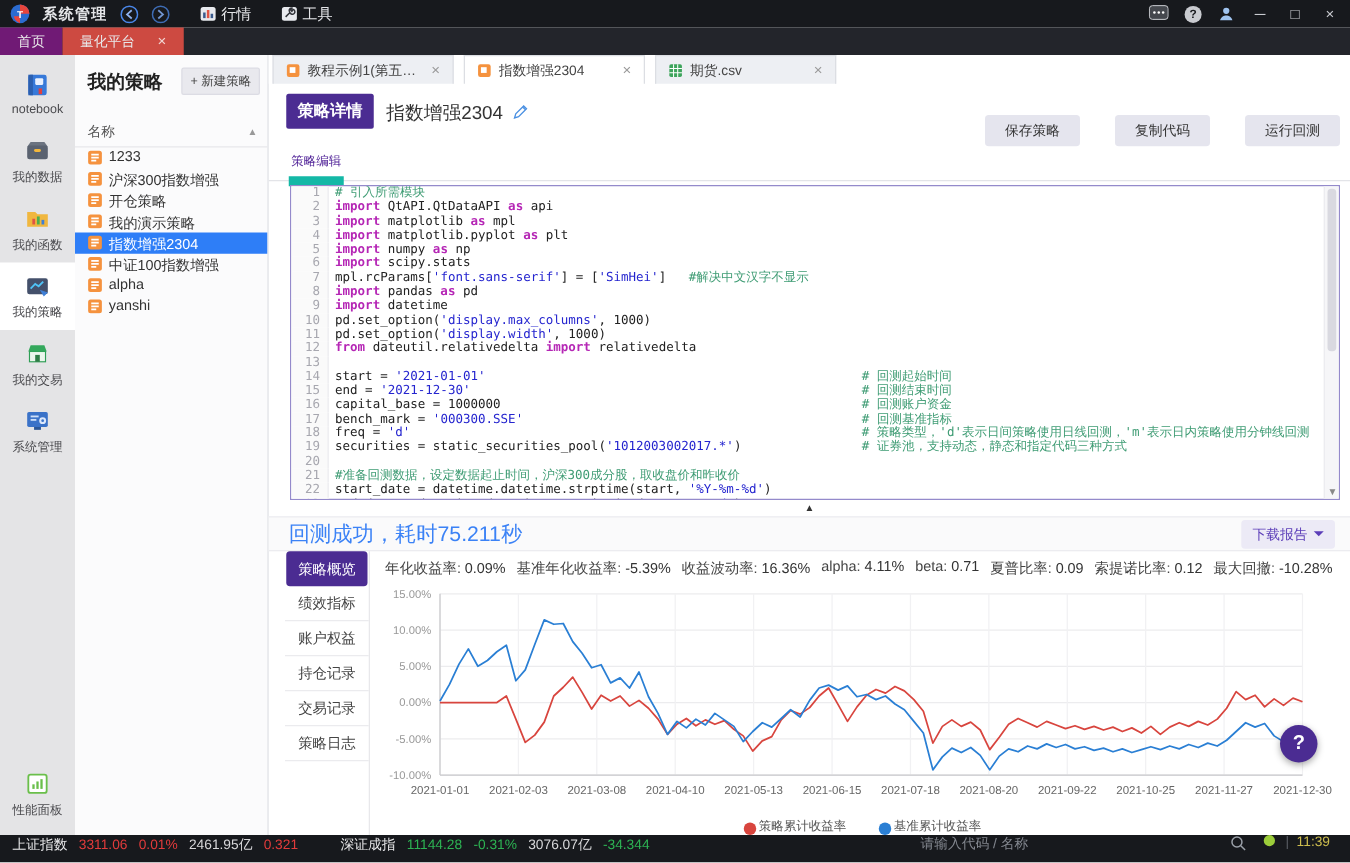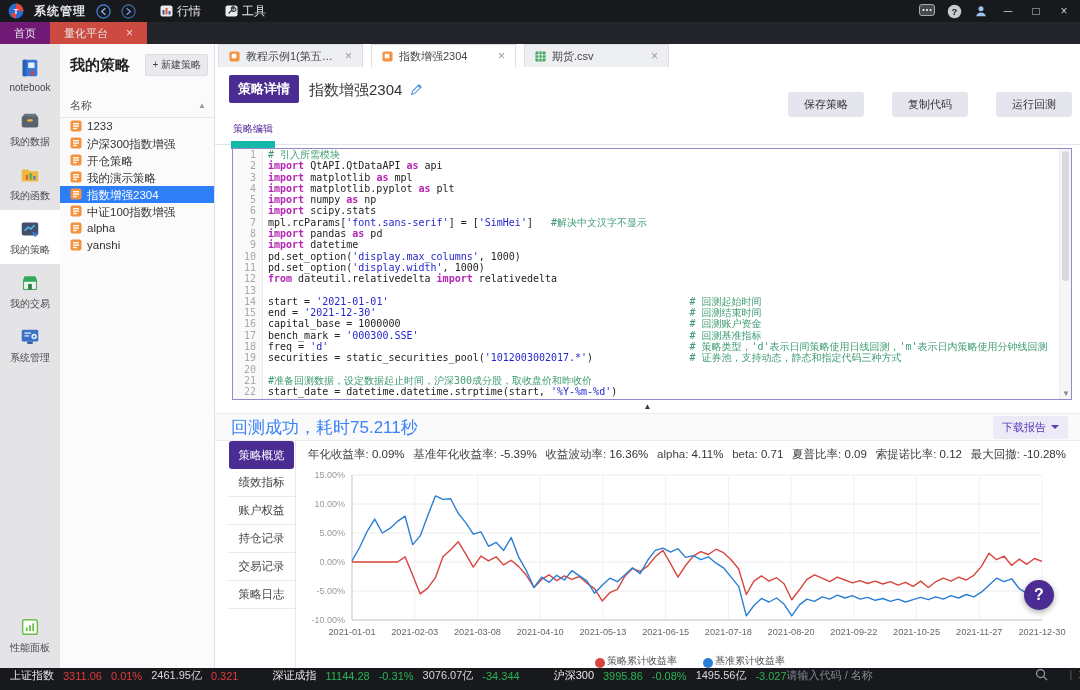--- a/index.html
+++ b/index.html
@@ -491,27 +491,20 @@
           <span class="sb-vol">2461.95亿</span>
           <span class="up">0.321</span>
         </div>
         <div class="sb-group">
           <span class="sb-name">深证成指</span>
           <span class="down">11144.28</span>
           <span class="down">-0.31%</span>
           <span class="sb-vol">3076.07亿</span>
           <span class="down">-34.344</span>
         </div>
-        <div class="sb-group">
-          <span class="sb-name">沪深300</span>
-          <span class="down">3995.86</span>
-          <span class="down">-0.08%</span>
-          <span class="sb-vol">1495.56亿</span>
-          <span class="down">-3.027</span>
-        </div>
       </div>
     <div class="sb-search">
       <input class="sb-input" placeholder="请输入代码 / 名称" style="">
       <svg width="13" height="13" viewBox="0 0 14 14">
         <circle cx="6" cy="6" r="4.3" fill="none" stroke="#9aa0a8" stroke-width="1.3"></circle>
         <line x1="9.3" y1="9.3" x2="13" y2="13" stroke="#9aa0a8" stroke-width="1.3"></line>
       </svg>
     </div>
     <span class="sb-dot"></span>
     <span class="sb-sep">|</span>

